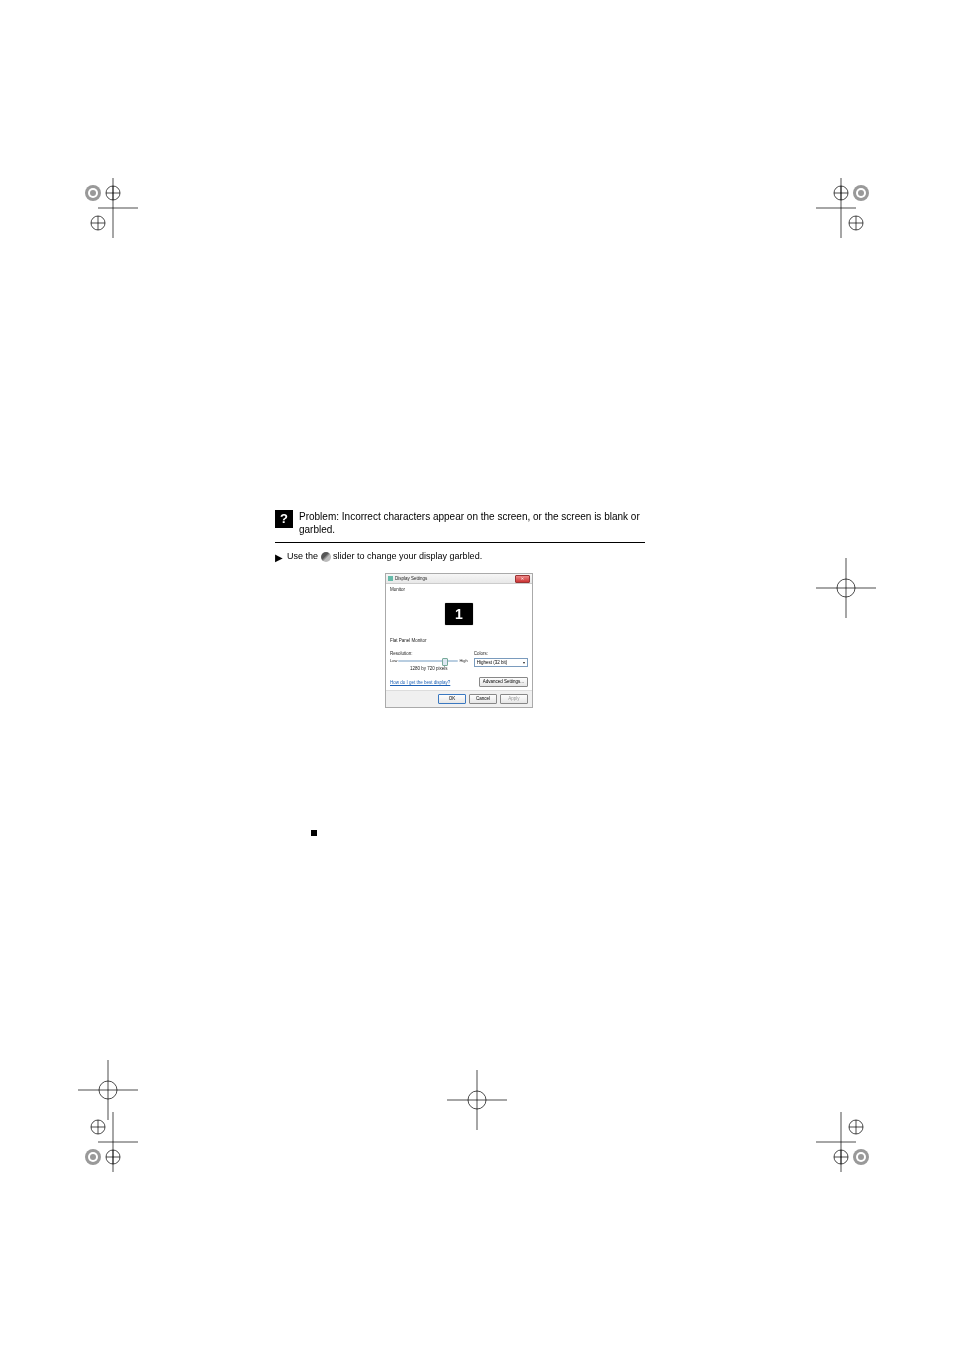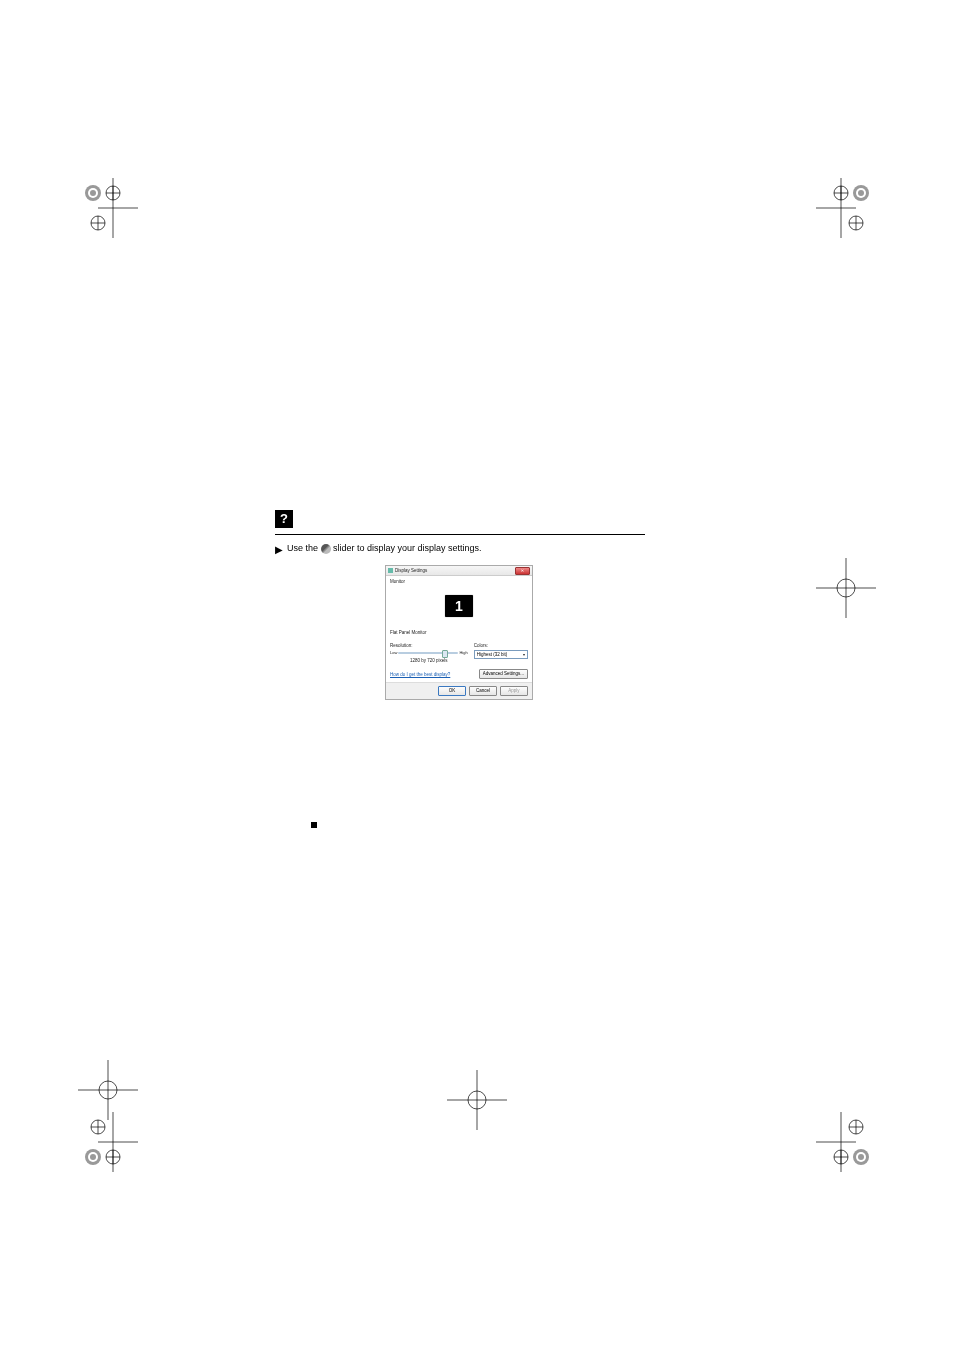--- a/index.html
+++ b/index.html
@@ -293,28 +293,29 @@
     <line x1="30" y1="0" x2="30" y2="60" stroke="#000" stroke-width="0.7"></line>
     <line x1="0" y1="30" x2="60" y2="30" stroke="#000" stroke-width="0.7"></line>
     <circle cx="30" cy="30" r="9" fill="none" stroke="#000" stroke-width="0.7"></circle>
   </svg>
 </div>
 
 <div class="content">
 
   <div class="troubleshoot-row">
     <div class="q-icon">?</div>
+    <div class="troubleshoot-text">Problem: Incorrect characters appear on the screen, or the screen is blank or garbled.</div>
   </div>
 
   <div class="solution-row">
     <div class="arrow-icon">▶</div>
     <div class="solution-text">
       <span>Use the </span>
       <span class="inline-icon"></span>
-      <span> slider to display your display settings.</span>
+      <span> slider to change your display garbled.</span>
     </div>
   </div>
 
   <div class="dialog-wrap">
     <div class="dlg-titlebar">
       <div class="title-icon"></div>
       <div class="title-text">Display Settings</div>
       <div class="dlg-closebox">✕</div>
     </div>
     <div class="dlg-body">

